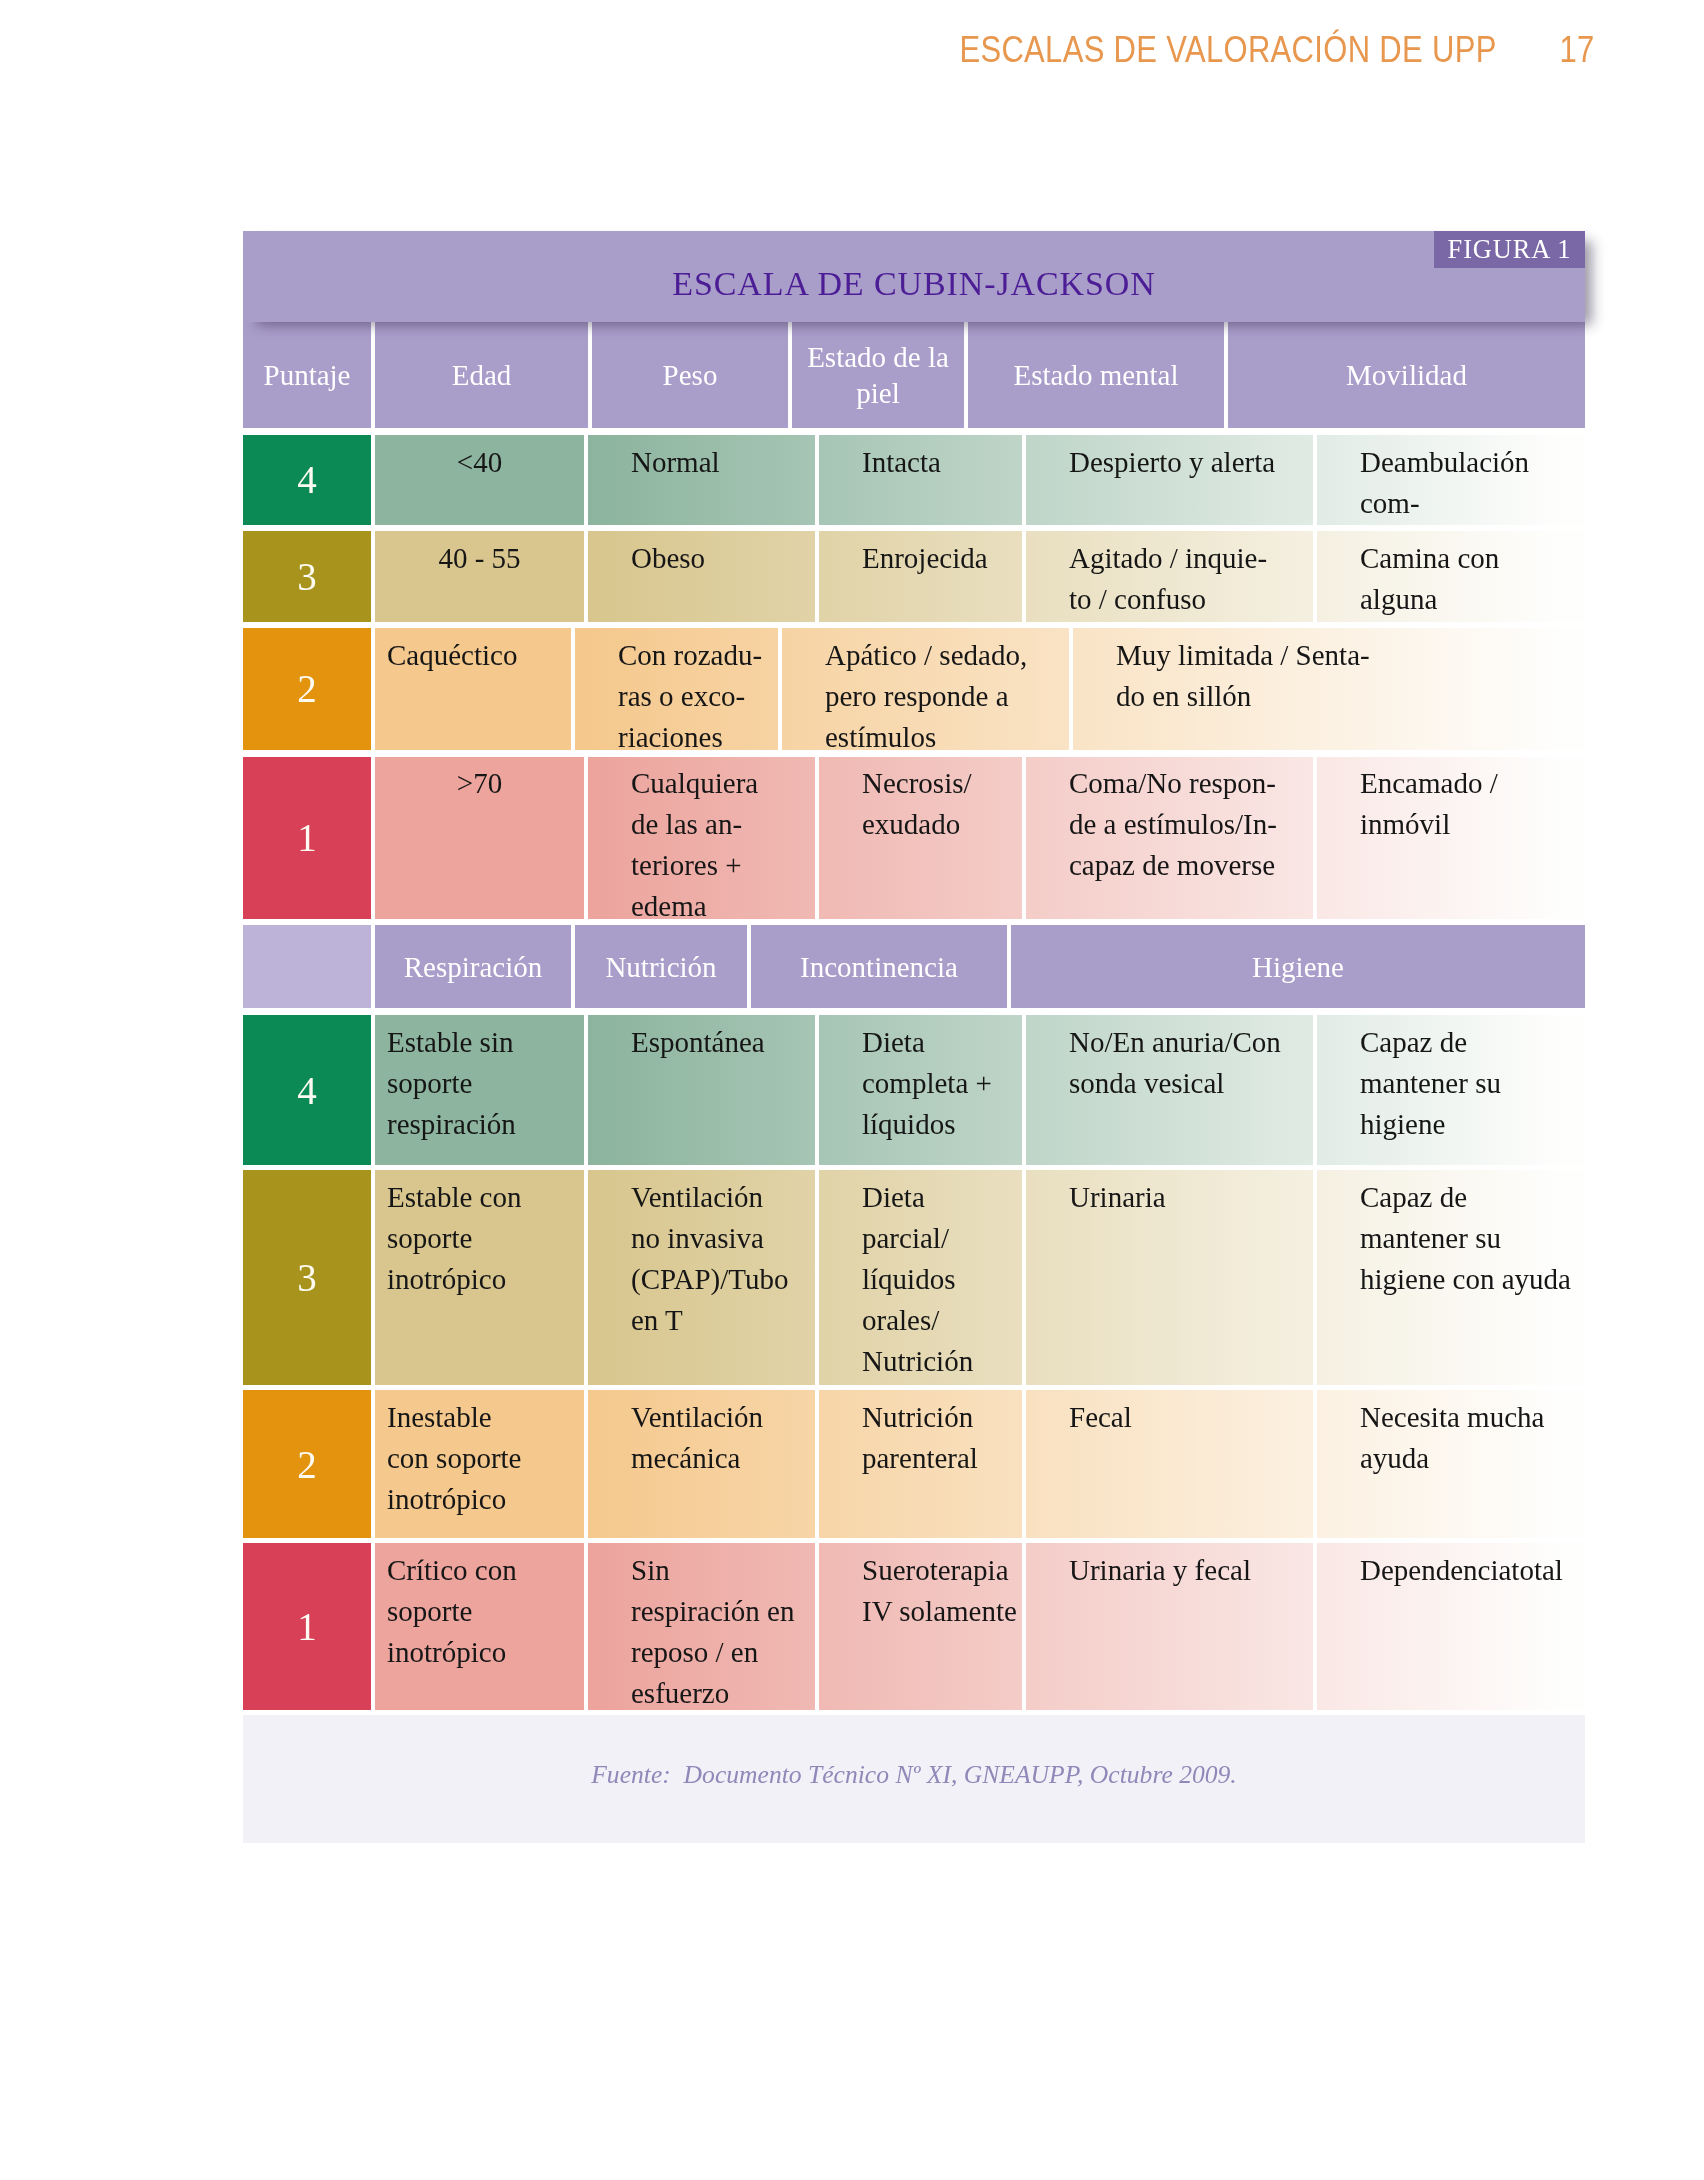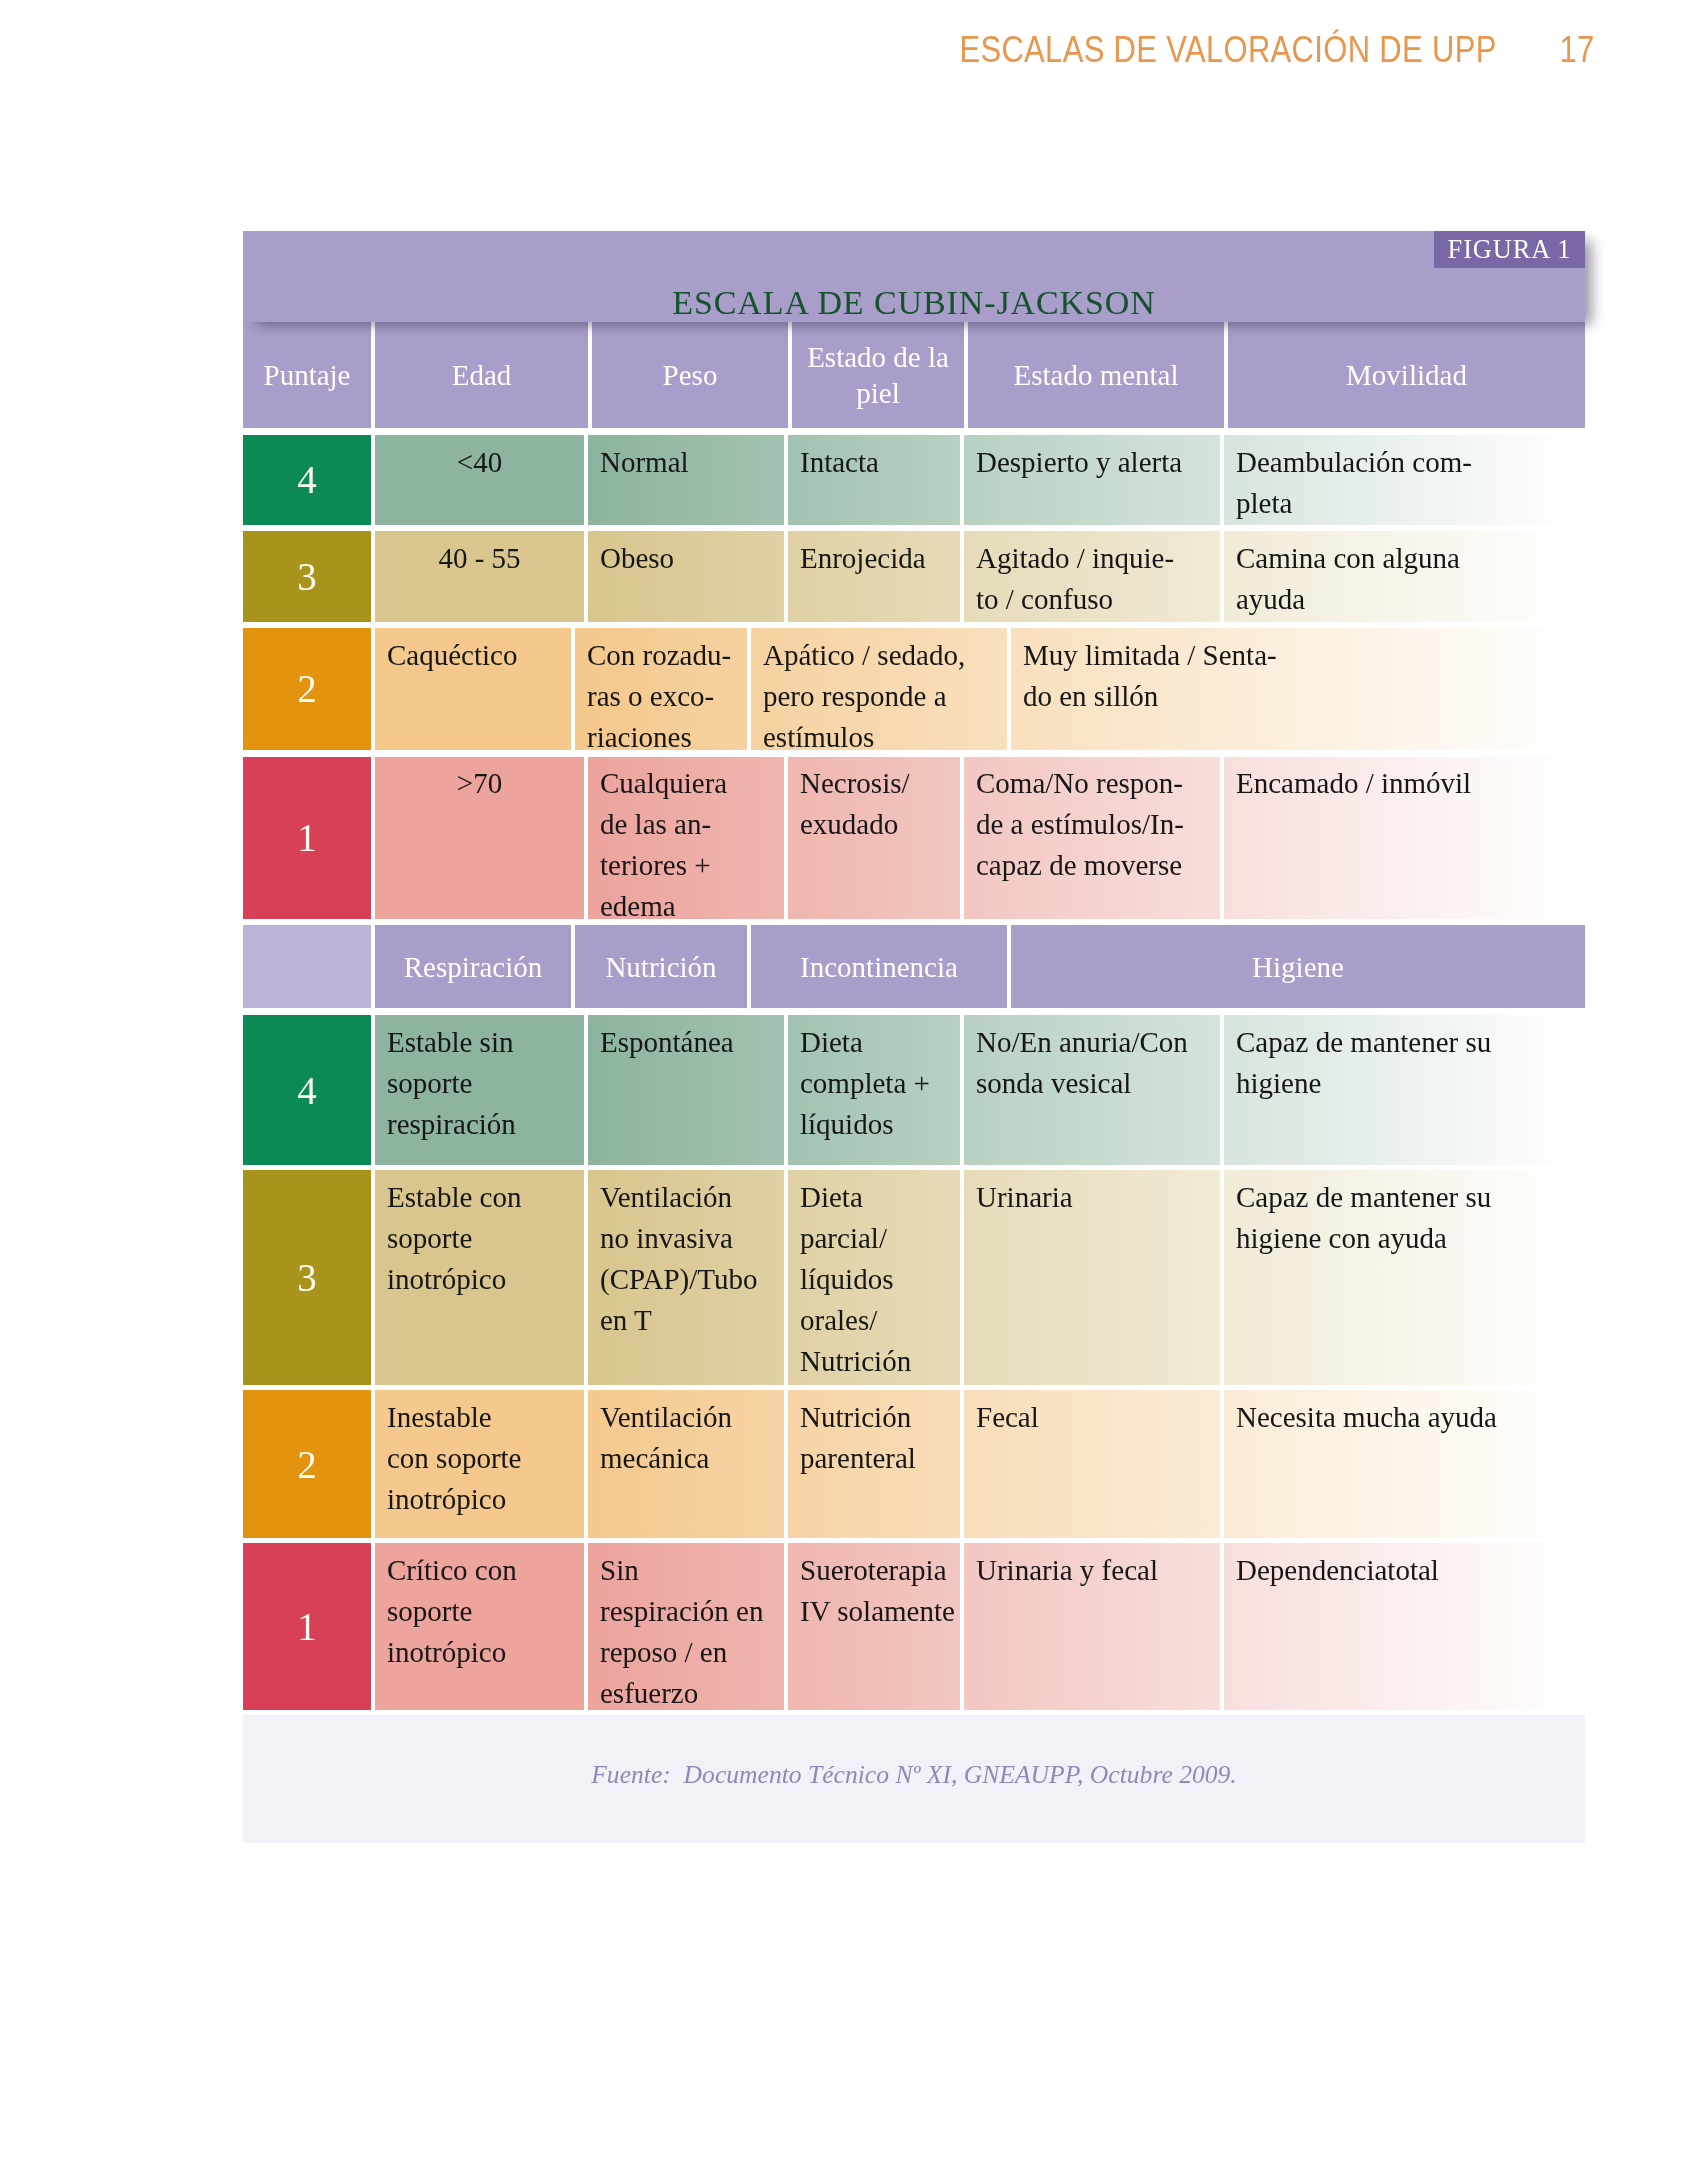--- a/index.html
+++ b/index.html
@@ -22,21 +22,22 @@
   }
   
   .figure{position:absolute;left:243px;top:231px;width:1342px;}
   .band-title{
     position:relative;height:91px;
     background:var(--header-purple,#a99dca);
     box-shadow:10.2px 6.8px 12px -3.4px rgba(40,30,60,.45);
     display:flex;align-items:flex-end;justify-content:center;
   }
   .fig-title{
-    color:#14532d;font-size:34px;letter-spacing:0.9px;
+    color:#4c1d95;font-size:34px;letter-spacing:0.9px;
+    padding-bottom:19px;
   }
   .badge{
     position:absolute;top:0;right:0;width:151px;height:37px;
     background:var(--badge-purple,#7a68a6);
     color:#ffffff;font-size:26.4px;letter-spacing:0.9px;
     display:flex;align-items:center;justify-content:center;
   }
   .hrow{display:flex;}
   .row-head1{
     height:106px;margin-bottom:6.8px;
@@ -58,21 +59,21 @@
   .c3{width:176px;}
   .c4{width:260px;}
   .c5{flex:1;}
   
   .trow{display:flex;}
   .score{
     width:132px;border-right:4.3px solid #ffffff;box-sizing:border-box;
     color:#fdfbf2;font-size:39px;
     display:flex;align-items:center;justify-content:center;
   }
-  .cells{flex:1;display:flex;}
+  .cells{flex:1;display:flex;gap:31px;}
   .cell{
     box-sizing:border-box;border-right:4.3px solid #ffffff;
     font-size:29px;line-height:41px;color:#161616;
     padding:6.8px 5.1px 0 12px;white-space:pre-line;
   }
   .cell:last-child{border-right:none;}
   .cells .c1{width:213px;}
   .s1 .c1{text-align:center;padding-left:0;padding-right:0;}
   .sc4{background:var(--score-4,#0b8a55);}
   .sc3{background:var(--score-3,#a8931d);}

